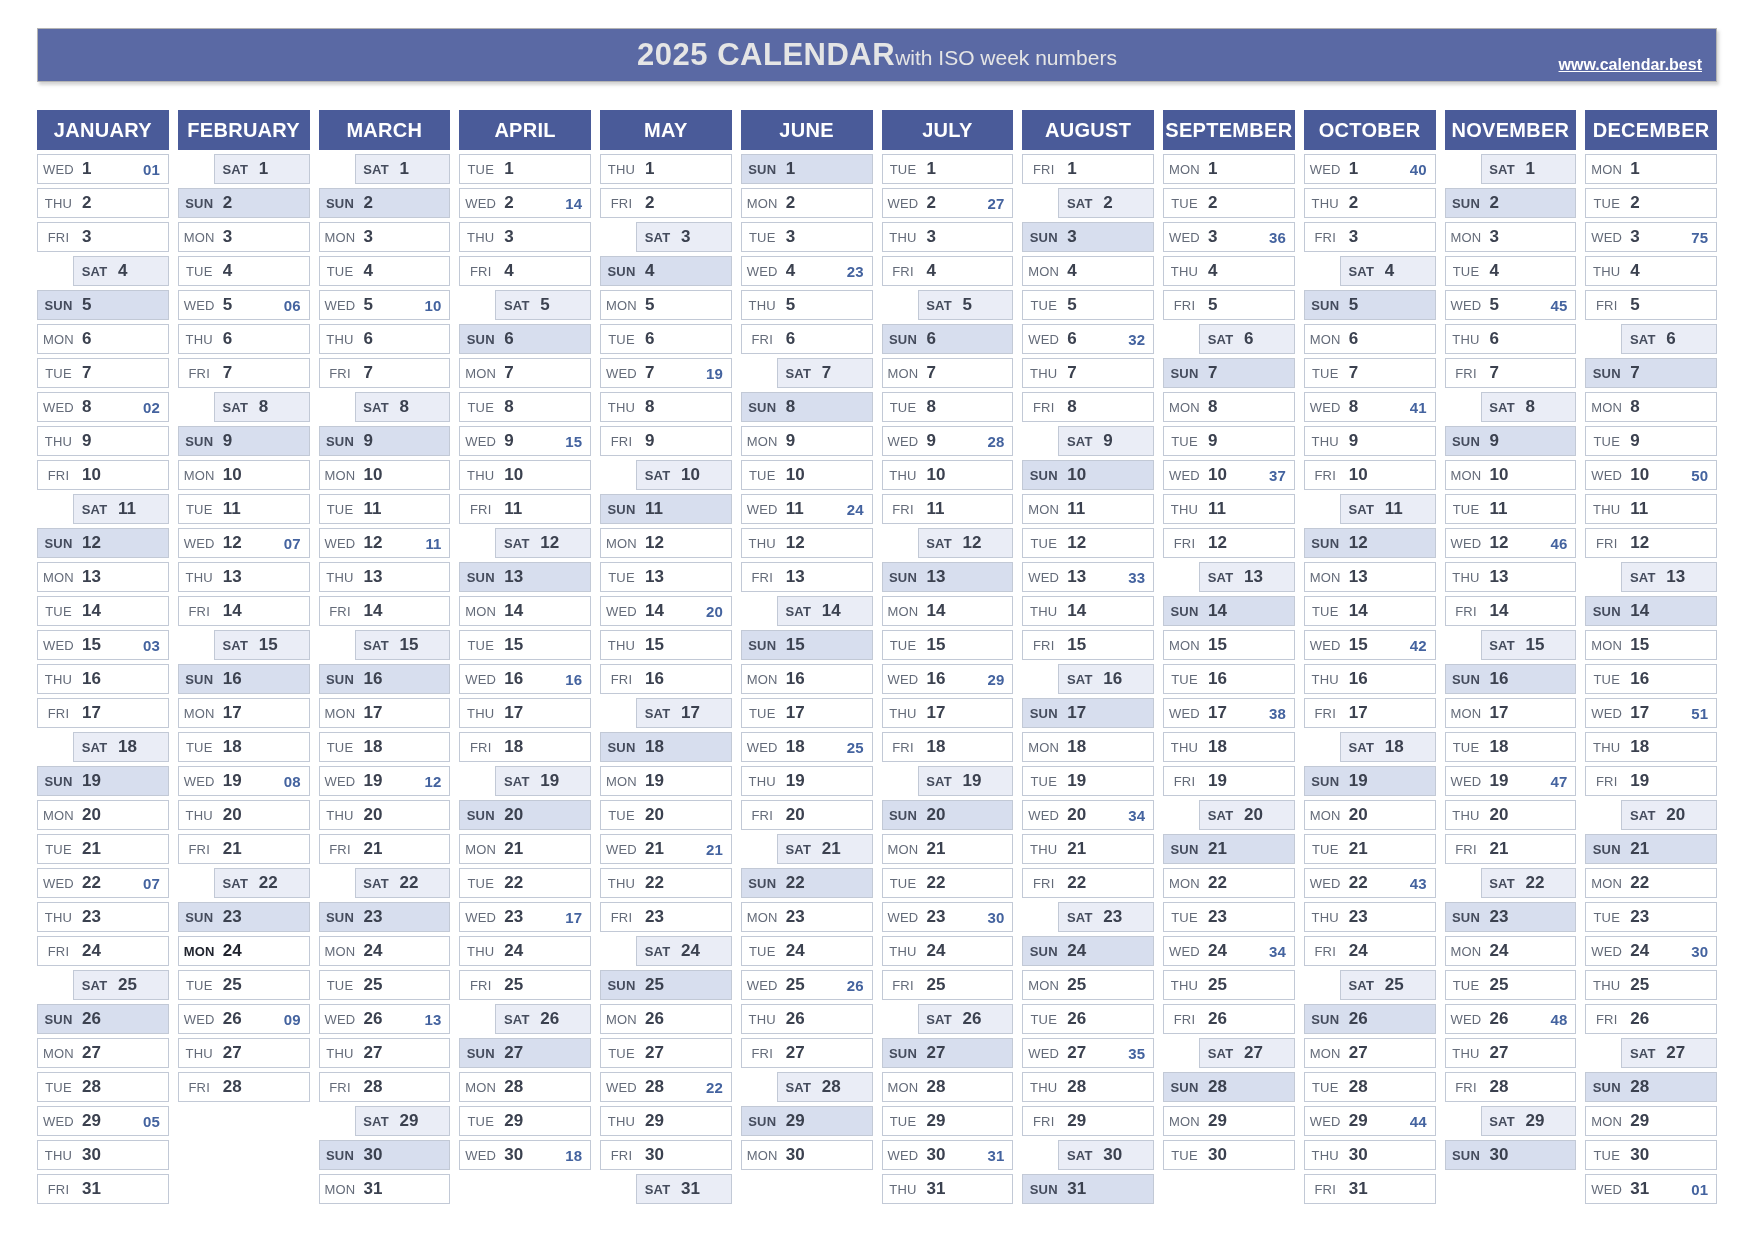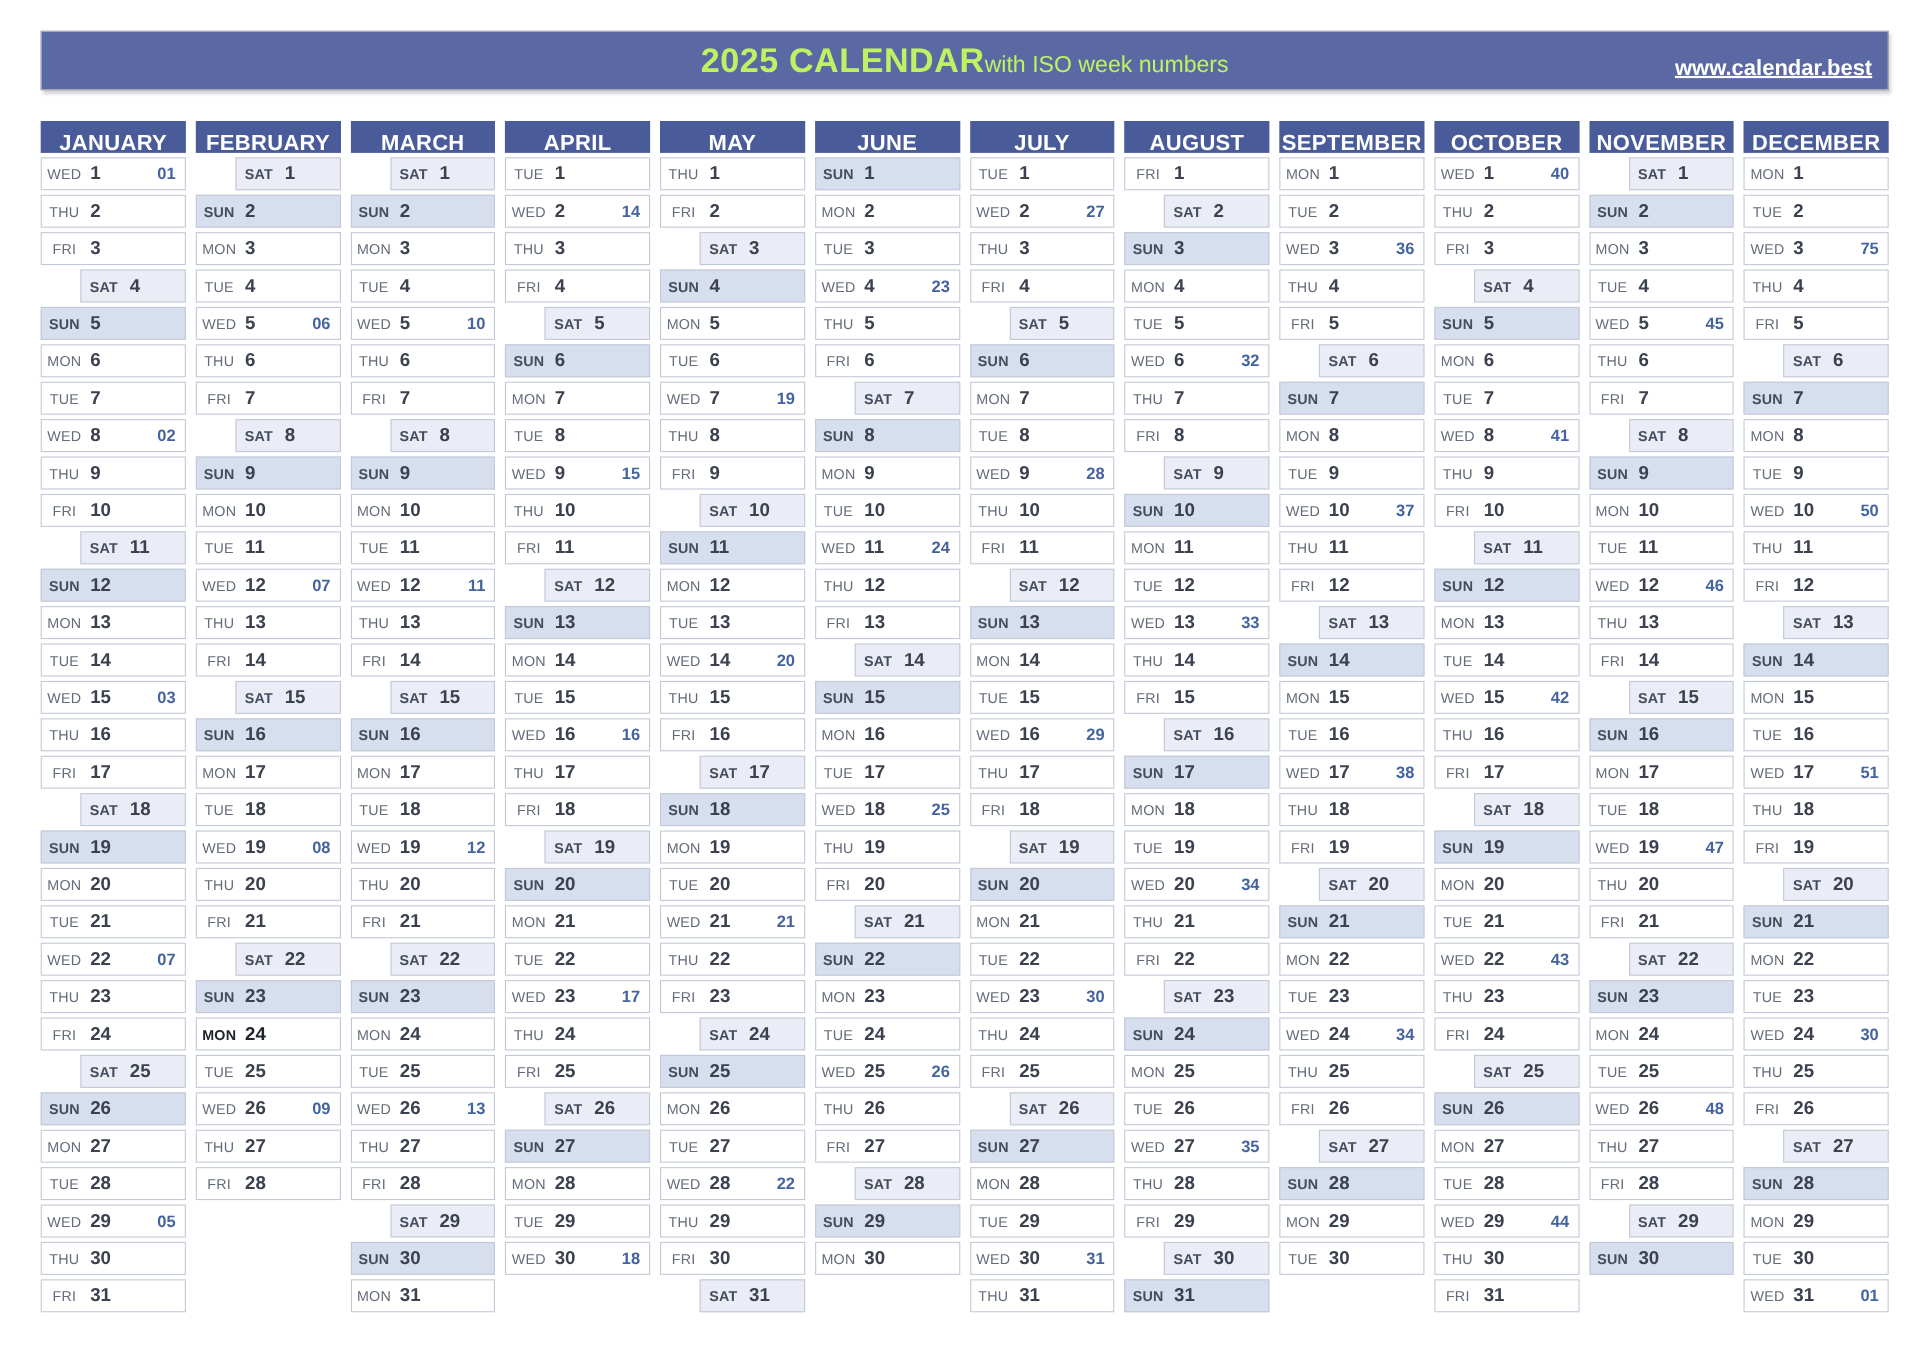--- a/index.html
+++ b/index.html
@@ -15,38 +15,38 @@
   .banner{
     position:relative;
     height:52px;
     background:var(--banner-bg,#5a69a4);
     border:1px solid #b3b3b3;
     box-shadow:2px 3px 3px rgba(160,160,160,.45);
     display:flex;align-items:center;justify-content:center;
     margin-bottom:28px;
   }
   .banner-title{
-    color:#bef264;
+    color:#e5e5e5;
     display:flex;align-items:baseline;
     white-space:nowrap;
     text-align:center;
   }
   .banner-title .main{font-size:31px;font-weight:700;letter-spacing:.5px;}
   .banner-title .sub{font-size:21px;font-weight:400;}
   .banner-link{
     position:absolute;right:14px;bottom:7px;
-    color:#ffffff;font-size:20px;font-weight:700;
+    color:#ffffff;font-size:16px;font-weight:700;
     text-decoration:underline;cursor:pointer;
   }
 
   
   .months{display:flex;gap:9px;}
   .month{flex:1 1 0;min-width:0;}
   .month-header{
-    height:29px;line-height:40px;
+    height:40px;line-height:40px;
     background:var(--month-header-bg,#4a5b99);
     color:#ffffff;text-align:center;
     font-size:20px;font-weight:700;letter-spacing:.3px;
     margin-bottom:4px;
     overflow:hidden;
   }
   .day-row{
     box-sizing:border-box;
     height:30px;margin-bottom:4px;
     border:1px solid var(--cell-border,#c2c9d6);

